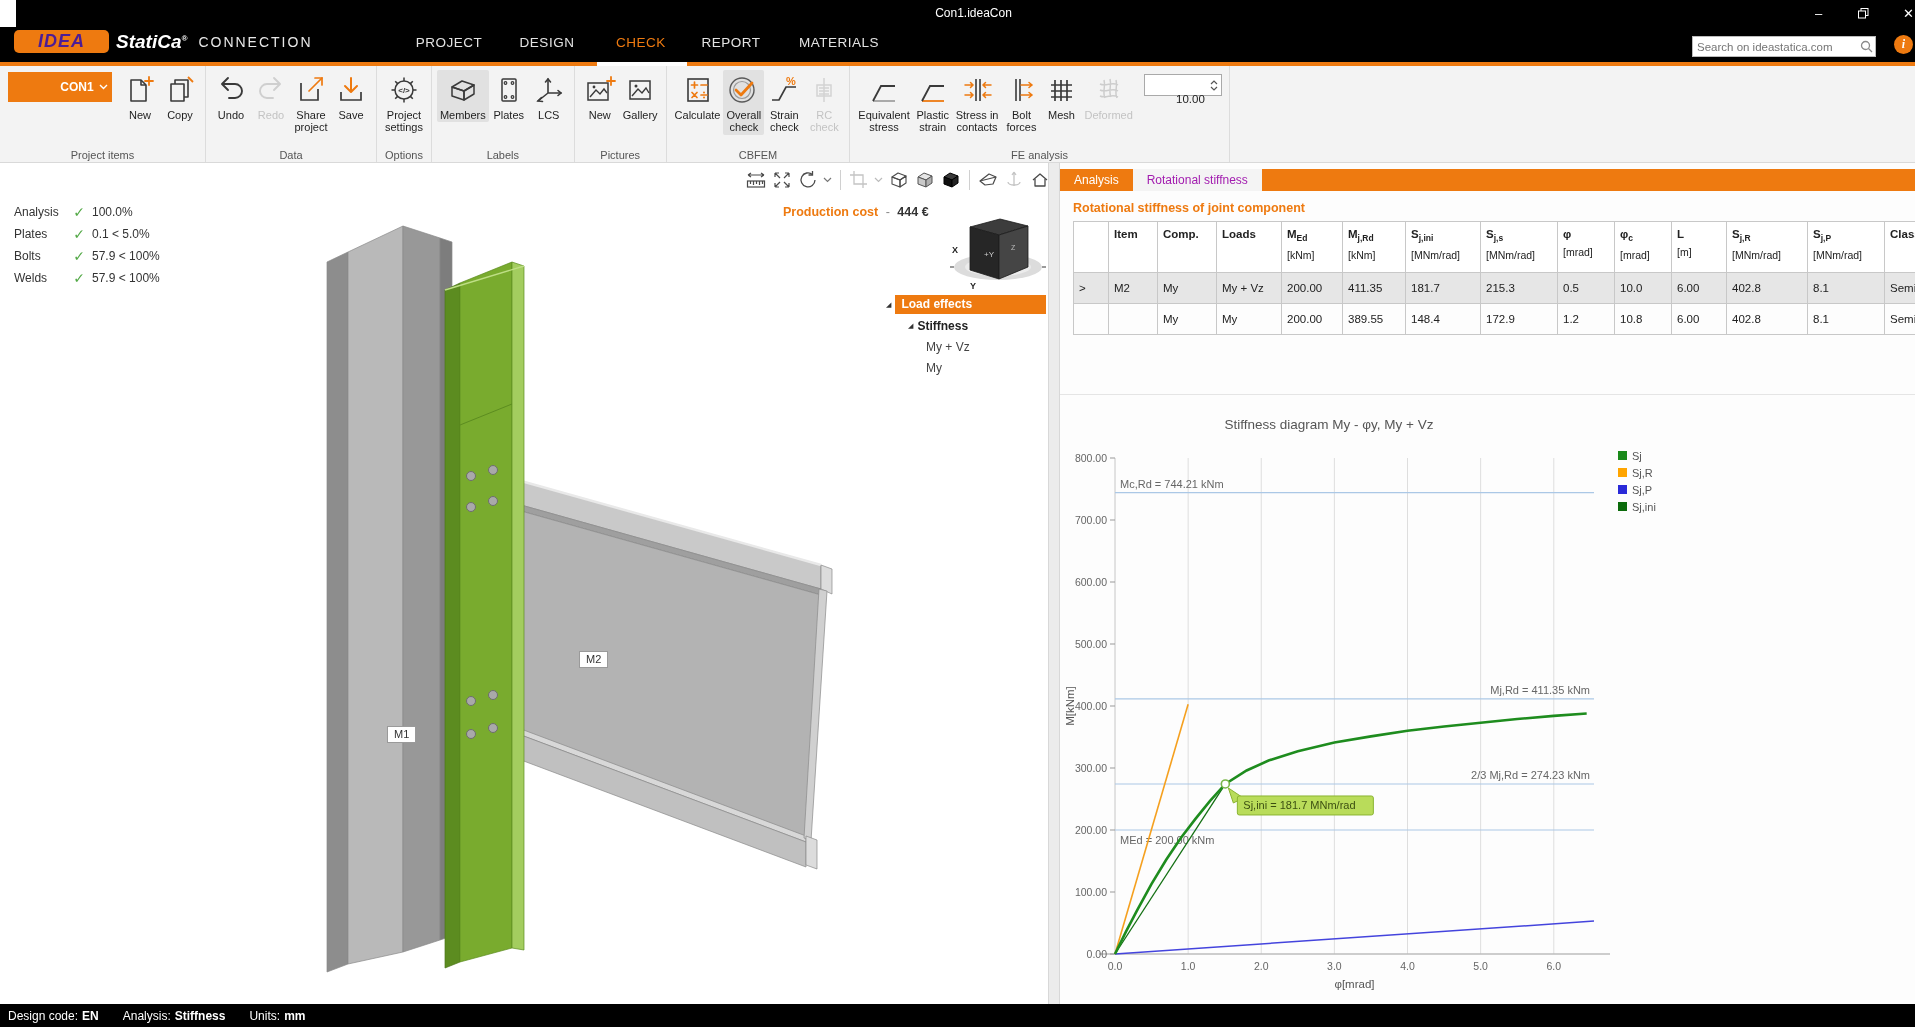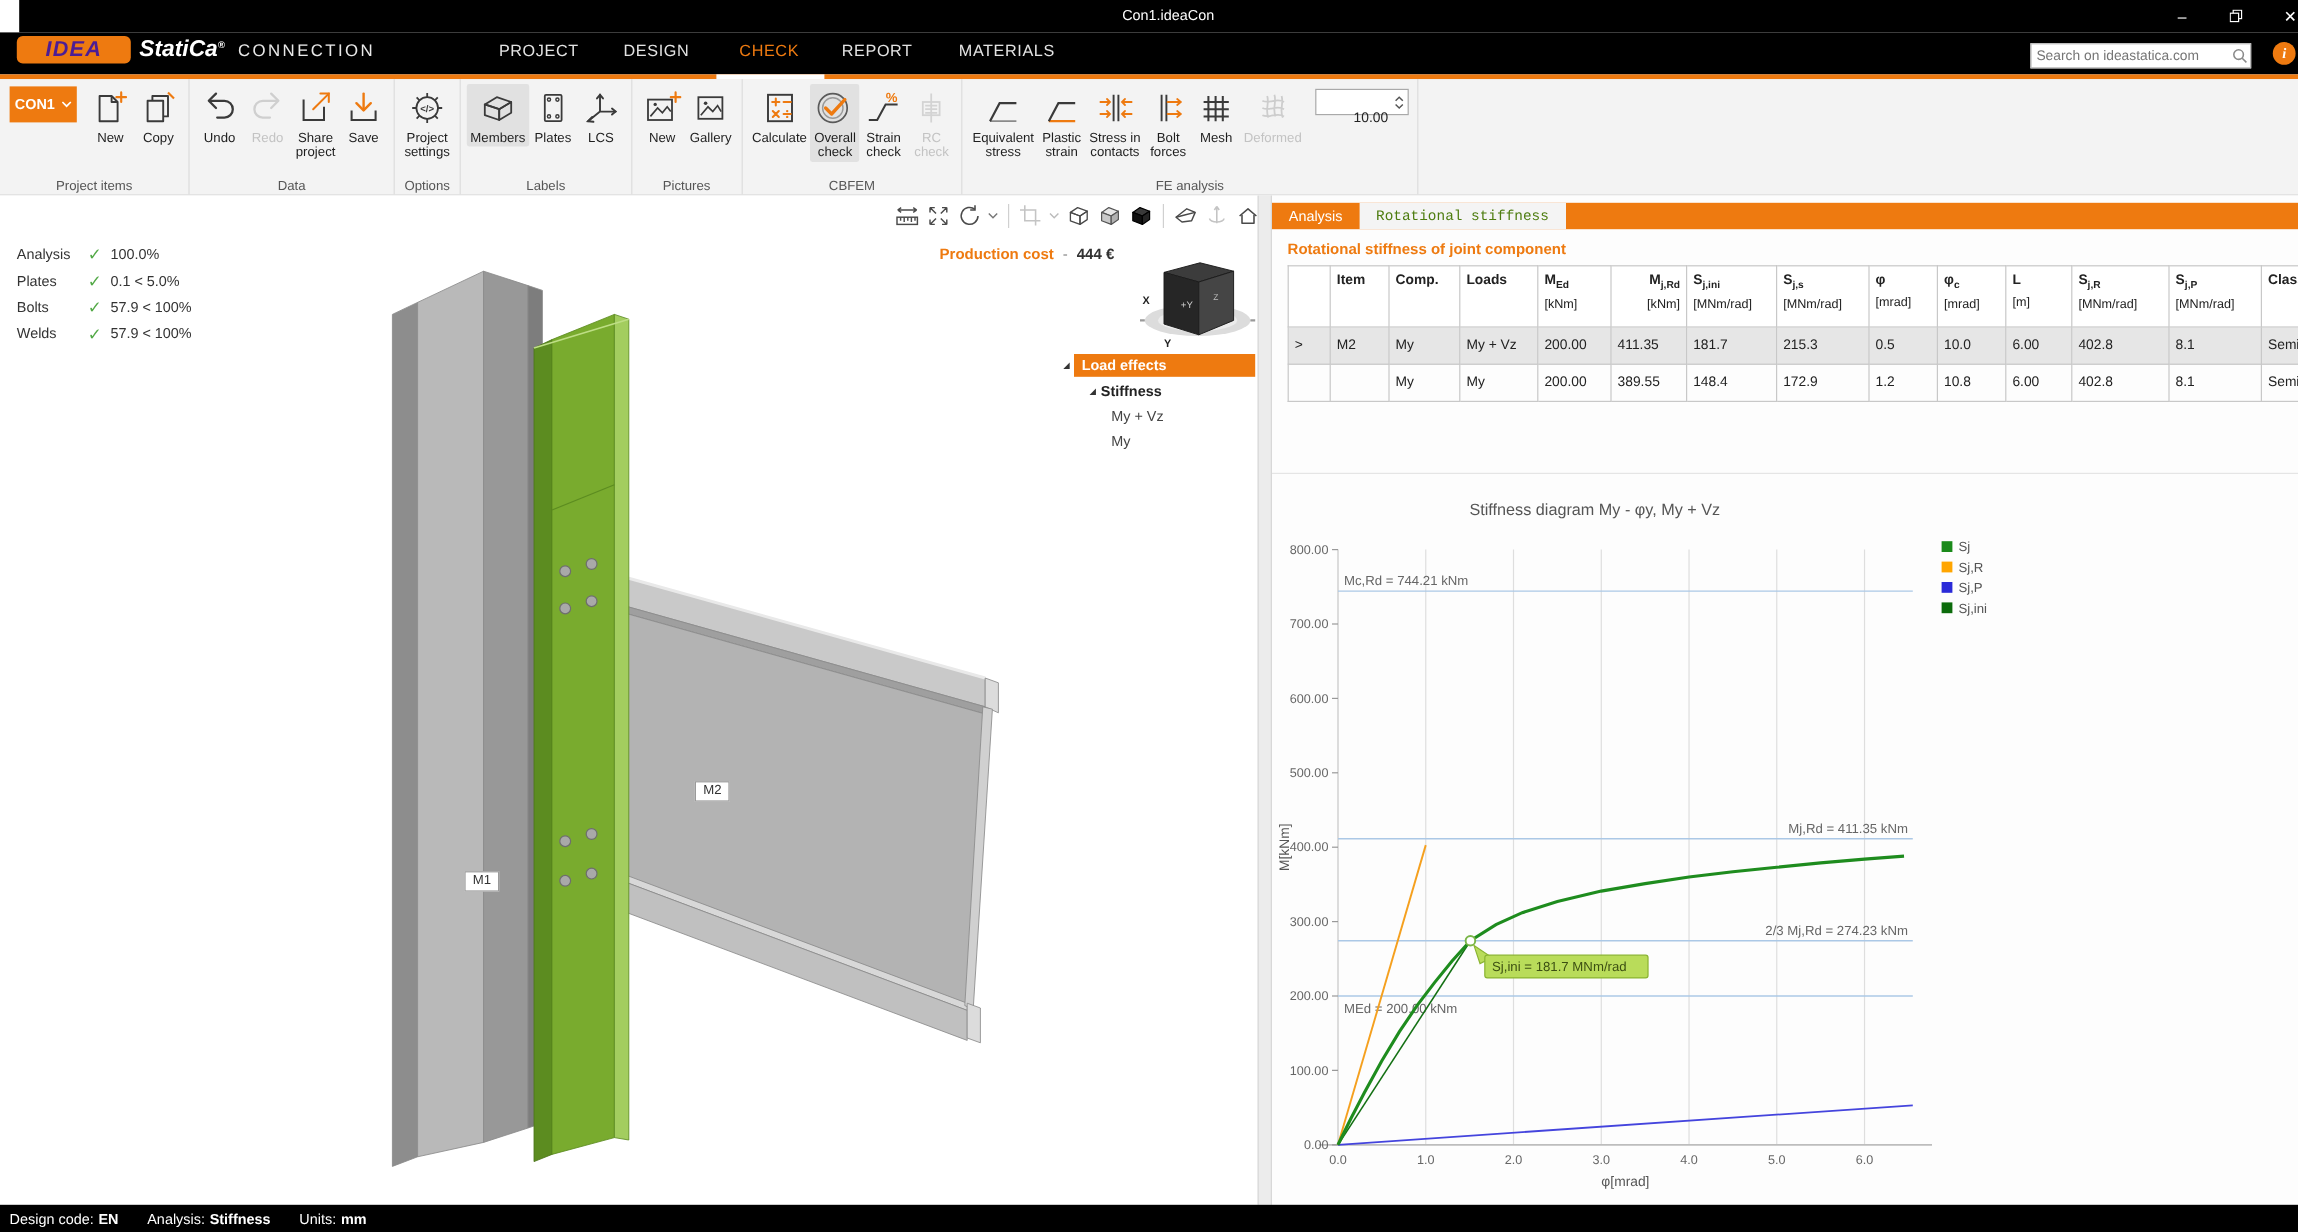--- a/index.html
+++ b/index.html
@@ -30,21 +30,21 @@
   
   .ribbon{position:absolute;left:0;top:66px;width:100%;height:97px;background:#f3f3f3;border-bottom:1px solid #d9d9d9;display:flex;box-sizing:border-box;}
   .rb-group{position:relative;display:flex;align-items:flex-start;padding:4px 5px 18px 5px;border-right:1px solid #dcdcdc;box-sizing:border-box;}
   .rb-group-label{position:absolute;left:0;right:0;bottom:1px;text-align:center;font-size:11px;color:#555;}
   .rb-btn{display:flex;flex-direction:column;align-items:center;min-width:34px;padding:1px 3px;font-size:11px;color:#1e1e1e;cursor:pointer;border-radius:2px;}
   .rb-btn.sel{background:#e1e1e1;}
   .rb-btn.dis{color:#c3c3c3;cursor:default;}
   .rb-ic{height:37px;display:flex;align-items:center;}
   .rb-lb{text-align:center;white-space:pre-line;line-height:1.12;margin-top:1px;}
   .con-btn{width:56px;height:30px;margin:2px 8px 0 3px;background:#ee7a10;color:#fff;font-weight:bold;font-size:12px;
-           display:flex;align-items:center;justify-content:center;gap:5px;cursor:pointer;}
+           display:flex;align-items:center;justify-content:center;gap:5px;cursor:pointer;padding-left:48px;}
   .spinner{width:76px;height:20px;margin:4px 2px 0 8px;background:#fff;border:1px solid #a9a9a9;display:flex;align-items:center;cursor:pointer;}
   .spin-val{flex:1;text-align:right;font-size:11.5px;padding-right:3px;color:#222;margin-top:28px;}
   .spin-arrows{width:13px;display:flex;flex-direction:column;align-items:center;gap:1px;}
   
   .main{position:absolute;left:0;top:163px;width:100%;height:841px;background:#fff;}
   .viewport{position:absolute;left:0;top:0;width:1048px;height:841px;background:#fff;overflow:hidden;}
   .vdivider{position:absolute;left:1048px;top:0;width:12px;height:841px;background:#ececec;border-left:1px solid #d8d8d8;border-right:1px solid #d8d8d8;box-sizing:border-box;}
   
   .vp-toolbar{position:absolute;left:745px;top:6px;display:flex;align-items:center;gap:4px;}
   .vt-icon{width:22px;height:22px;display:flex;align-items:center;justify-content:center;cursor:pointer;}
@@ -65,21 +65,21 @@
   .tree{position:absolute;left:886px;top:131px;width:160px;font-size:12px;}
   .tree-row{position:relative;height:21px;display:flex;align-items:center;}
   .tree-tri{font-size:7px;color:#333;margin-right:4px;}
   .tree-root-box{background:#ee7a10;color:#fff;font-weight:bold;padding:2px 8px 3px 6px;flex:1;}
   .tree-bold{font-weight:bold;color:#222;}
   .tree-leaf{color:#444;}
   
   .rightpanel{position:absolute;left:1060px;top:0;width:855px;height:841px;background:#fdfdfd;}
   .tabbar{position:absolute;left:0;top:6px;width:100%;height:22px;background:#ee7a10;display:flex;}
   .tab{padding:4px 14px 0 14px;font-size:12px;color:#fff;cursor:pointer;}
-  .tab.active{background:#f4f4f4;color:#4d7c0f;font-family:Liberation Mono, monospace;}
+  .tab.active{background:#f4f4f4;color:#a21caf;}
   .panel-title{position:absolute;left:13px;top:38px;font-size:12.5px;font-weight:bold;color:#ee7a10;}
   table.grid{position:absolute;left:13px;top:58px;border-collapse:collapse;font-size:11.5px;color:#222;}
   table.grid th,table.grid td{border:1px solid #c8c8c8;padding:2px 5px;text-align:left;vertical-align:top;}
   table.grid th{font-weight:bold;background:#fff;height:42px;vertical-align:top;padding-top:6px;}
   table.grid th sub{font-size:8.5px;}
   table.grid .h-unit{font-weight:normal;font-size:10.5px;margin-top:6px;}
   table.grid td{height:26px;vertical-align:middle;}
   table.grid tr.sel td{background:#e6e6e6;}
   table.grid{border:1px solid #9a9a9a;}
   .panel-divider{position:absolute;left:0;top:231px;width:100%;height:1px;background:#e5e5e5;}
@@ -665,21 +665,21 @@
       </div>
       <div class="panel-title">Rotational stiffness of joint component</div>
       <table class="grid" id="stiffness-table">
         <thead>
             <tr>
               <th style="min-width: 24px;"><span></span></th>
               <th style="min-width: 38px;"><span>Item</span></th>
               <th style="min-width: 48px;"><span>Comp.</span></th>
               <th style="min-width: 54px;"><span>Loads</span></th>
               <th style="min-width: 50px;"><span>M</span><sub>Ed</sub><div class="h-unit">[kNm]</div></th>
-              <th style="min-width: 52px; text-align: right;"><span>M</span><sub>j,Rd</sub><div class="h-unit">[kNm]</div></th>
+              <th style="min-width: 52px;"><span>M</span><sub>j,Rd</sub><div class="h-unit">[kNm]</div></th>
               <th style="min-width: 64px;"><span>S</span><sub>j,ini</sub><div class="h-unit">[MNm/rad]</div></th>
               <th style="min-width: 66px;"><span>S</span><sub>j,s</sub><div class="h-unit">[MNm/rad]</div></th>
               <th style="min-width: 46px;"><span>φ</span><div class="h-unit">[mrad]</div></th>
               <th style="min-width: 46px;"><span>φ</span><sub>c</sub><div class="h-unit">[mrad]</div></th>
               <th style="min-width: 44px;"><span>L</span><div class="h-unit">[m]</div></th>
               <th style="min-width: 70px;"><span>S</span><sub>j,R</sub><div class="h-unit">[MNm/rad]</div></th>
               <th style="min-width: 66px;"><span>S</span><sub>j,P</sub><div class="h-unit">[MNm/rad]</div></th>
               <th style="min-width: 64px;"><span>Class</span></th>
             </tr>
           </thead>

